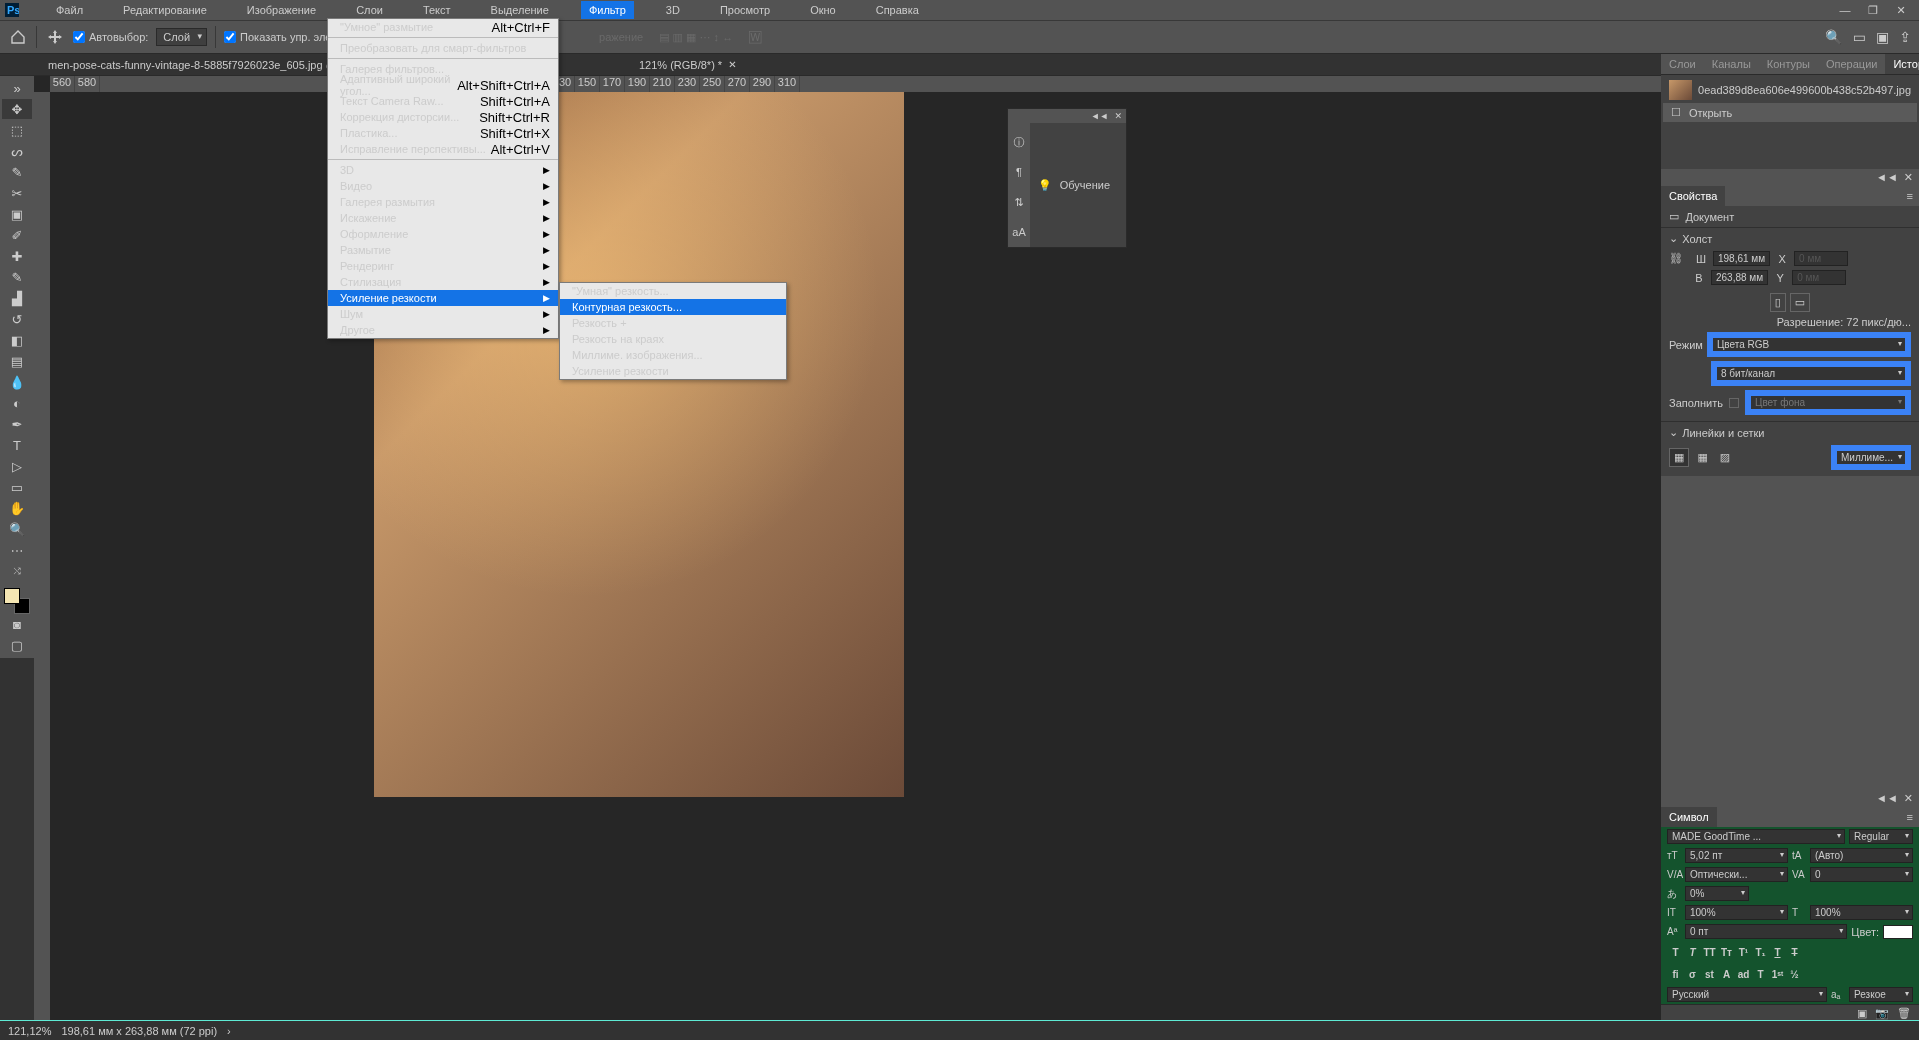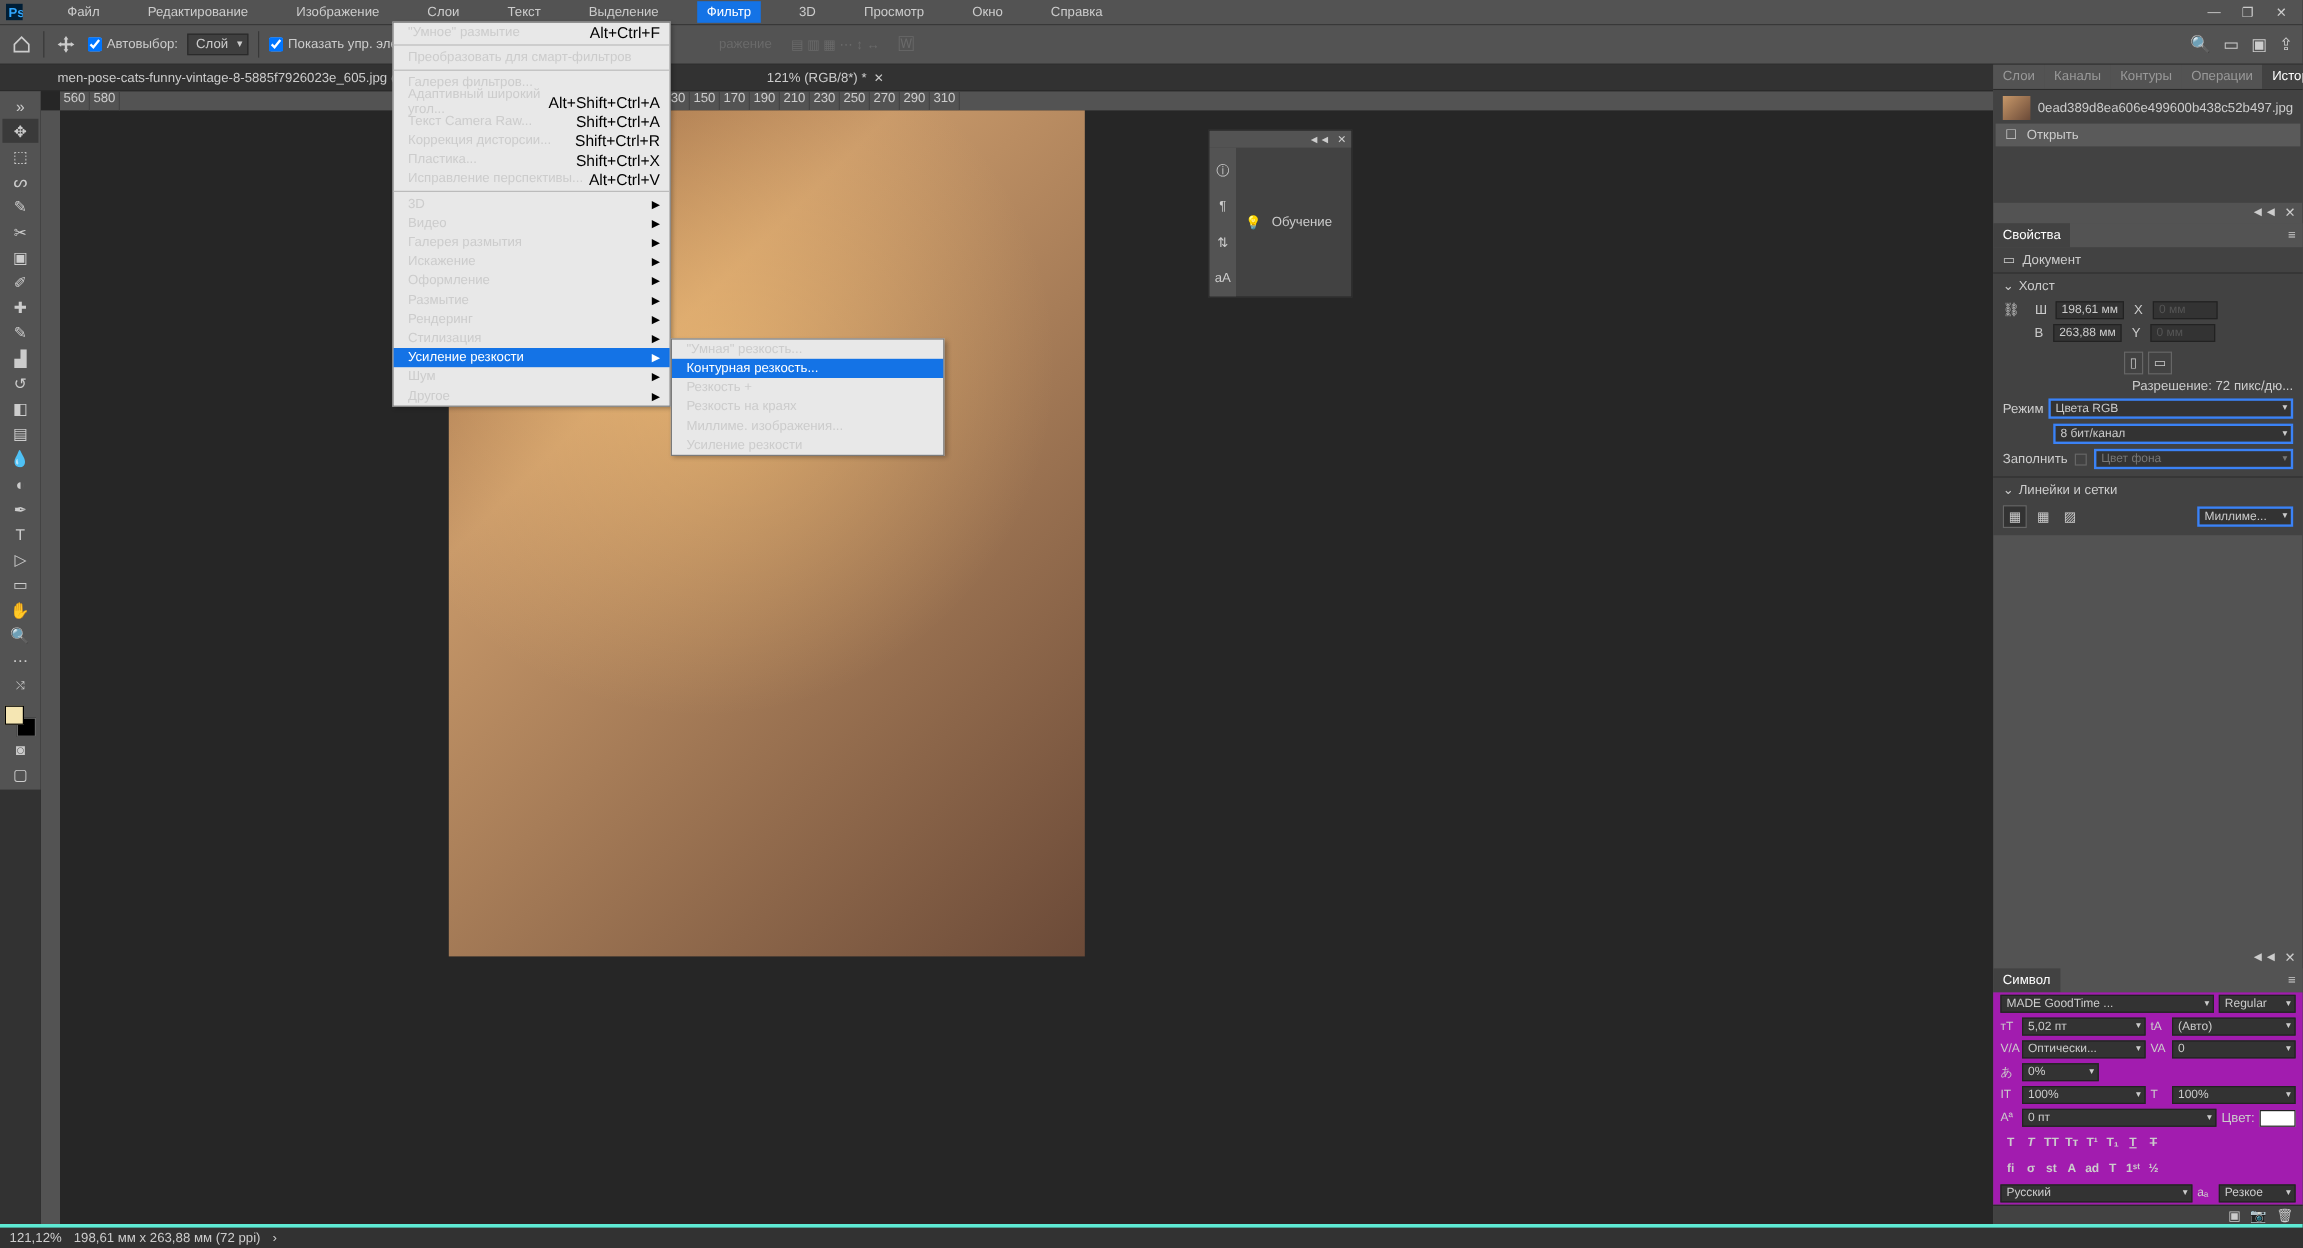--- a/index.html
+++ b/index.html
@@ -72,41 +72,41 @@
 .hist-thumb { width: 28px; height: 20px; background: linear-gradient(135deg,#c79869,#6b4a38); }
 .hist-icon { width:14px; text-align:center; }
 
 .props { background:#424242; }
 .props .title { padding: 4px 8px; display:flex; align-items:center; gap:6px; }
 .props .section { padding: 4px 8px; border-top:1px solid #2f2f2f; }
 .props .sec-head { display:flex; align-items:center; gap:4px; color:#bbb; }
 .props .fieldrow { display:flex; align-items:center; gap:4px; padding:2px 0; font-size:10px; }
 .props .fieldrow .lab { width:16px; text-align:center; }
 .props .val { background:#333; border:1px solid #222; padding:1px 4px; min-width:54px; font-size:10px; }
-.props .sel2 { background:#333; border:2px solid #3b82f6; padding:1px 4px; min-width:80px; font-size:10px; position:relative; }
+.props .sel2 { background:#333; border:6px solid #3b82f6; padding:1px 4px; min-width:80px; font-size:10px; position:relative; }
 .props .sel2::after { content:"▾"; position:absolute; right:3px; font-size:8px; }
 
-.charpanel { background:#a21caf; }
+.charpanel { background:#14532d; }
 .charpanel .row { display:flex; align-items:center; gap:4px; padding:2px 6px; }
 .cp-sel { background:#333; border:1px solid #222; padding:1px 4px; min-width:64px; font-size:10px; position:relative; flex:1; }
 .cp-sel::after { content:"▾"; position:absolute; right:3px; font-size:8px; }
 .cp-lab { width:14px; font-size:10px; }
 .cp-swatch { width:30px; height:14px; background:#fff; border:1px solid #222; }
 .cp-btns { display:flex; gap:0; padding:3px 6px; }
 .cp-btns .b { width:17px; height:16px; display:flex; align-items:center; justify-content:center; font-size:10px; font-weight:bold; }
 
 
 .learn-float { position:absolute; left: 1007px; top: 108px; width: 120px; background:#424242; border:1px solid #2a2a2a; }
 .learn-head { display:flex; justify-content:flex-end; padding:2px 4px; gap:6px; background:#535353; }
 .learn-body { display:flex; align-items:center; gap:8px; padding:6px 8px; }
 .learn-strip { width: 22px; background:#535353; display:flex; flex-direction:column; align-items:center; padding-top:4px; }
 .learn-strip .ico { height:30px; display:flex; align-items:center; justify-content:center; }
 
 
-.status { position:absolute; left:0; right:0; bottom:0; height:20px; background:#323232; display:flex; align-items:center; padding:0 8px; gap:10px; color:#aaa; font-size:10px; border-top:3px solid #5eead4; }
+.status { position:absolute; left:0; right:0; bottom:0; height:20px; background:#323232; display:flex; align-items:center; padding:0 8px; gap:10px; color:#aaa; font-size:10px; border-top:1px solid #5eead4; }
 
 .panel-controls { display:flex; justify-content:flex-end; gap:6px; padding:2px 6px; font-size:9px; color:#888; }
 
 svg { display:block; }
 </style>
 </head>
 <body>
 
 <div class="menubar">
   <div class="logo">

